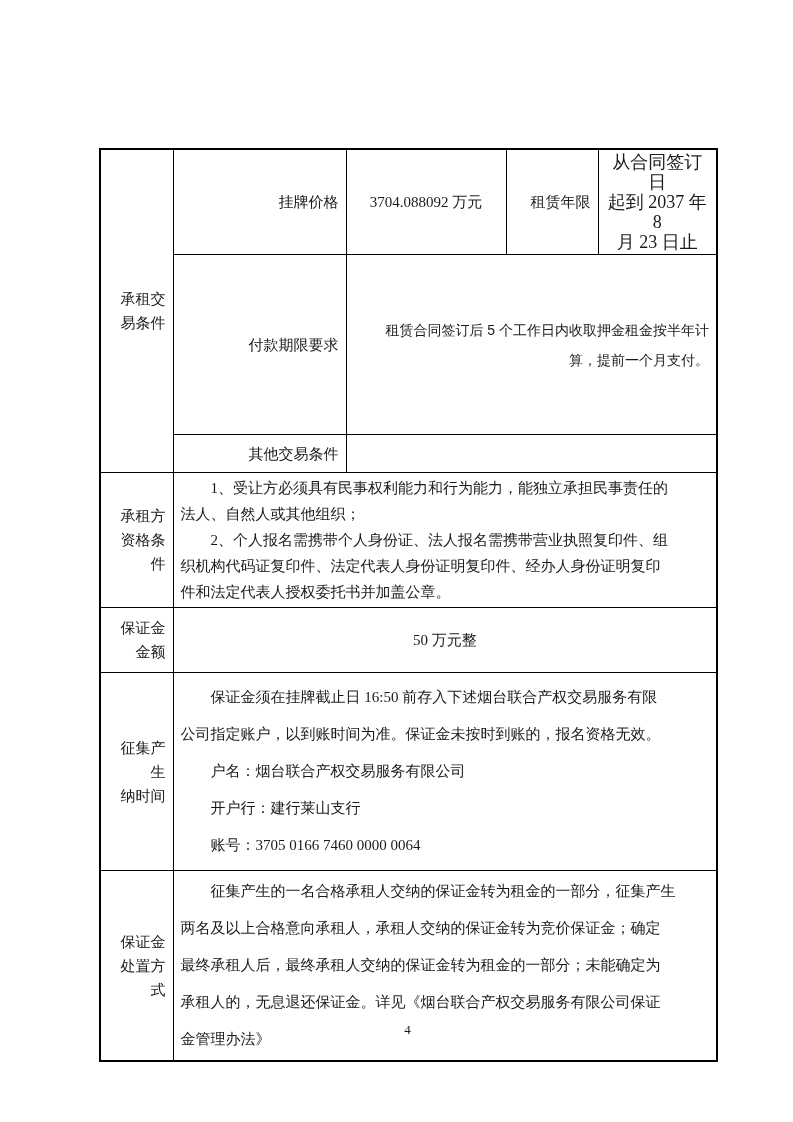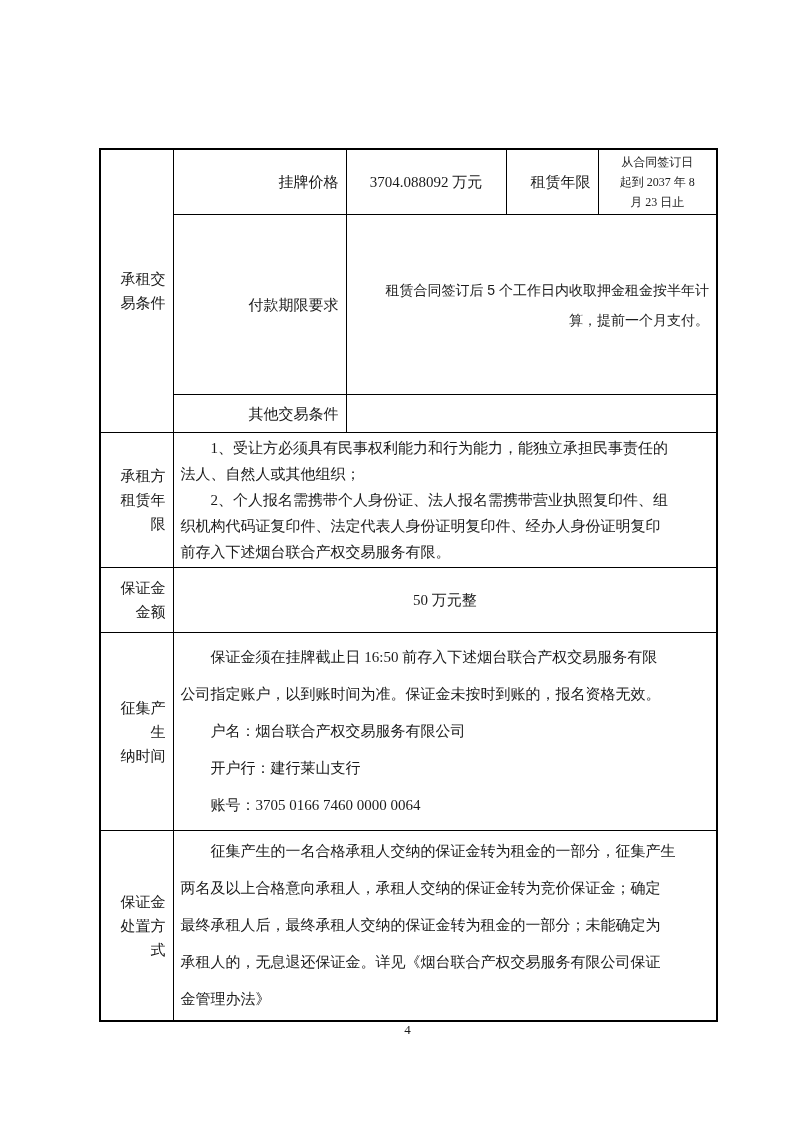--- a/index.html
+++ b/index.html
@@ -45,21 +45,21 @@
   }
   .hdr {
     text-align: right;
     white-space: pre-line;
     line-height: 24px;
   }
   .center { text-align: center; }
   .prewrap {
     white-space: pre-line;
     line-height: 20px;
-    font-size: 12px;
+    font-size: 18px;
     padding: 2px 3px;
   }
   .content .line { line-height: 26px; }
   .content.lh30 .line { line-height: 30px; text-align: right; }
   .content.lh37 .line { line-height: 37px; }
   .indent { text-indent: 2em; }
   .sans {
     font-family: "Liberation Sans", "DejaVu Sans", sans-serif;
     font-size: 14px;
   }
@@ -104,27 +104,27 @@
           <div class="line indent">租赁合同签订后 5 个工作日内收取押金租金按半年计</div>
           <div class="line">算，提前一个月支付。</div>
         </td>
       </tr>
       <tr style="height:38px">
         <td class="hdr">其他交易条件</td>
         <td colspan="3"></td>
       </tr>
       <tr style="height:130px">
         <td class="hdr">承租方
-租赁年限</td>
+资格条件</td>
         <td colspan="4" class="content">
           <div class="line indent">1、受让方必须具有民事权利能力和行为能力，能独立承担民事责任的</div>
           <div class="line">法人、自然人或其他组织；</div>
           <div class="line indent">2、个人报名需携带个人身份证、法人报名需携带营业执照复印件、组</div>
           <div class="line">织机构代码证复印件、法定代表人身份证明复印件、经办人身份证明复印</div>
-          <div class="line">前存入下述烟台联合产权交易服务有限。</div>
+          <div class="line">件和法定代表人授权委托书并加盖公章。</div>
         </td>
       </tr>
       <tr style="height:65px">
         <td class="hdr">保证金
 金额</td>
         <td colspan="4" class="center">50 万元整</td>
       </tr>
       <tr style="height:198px">
         <td class="hdr">征集产生
 纳时间</td>

